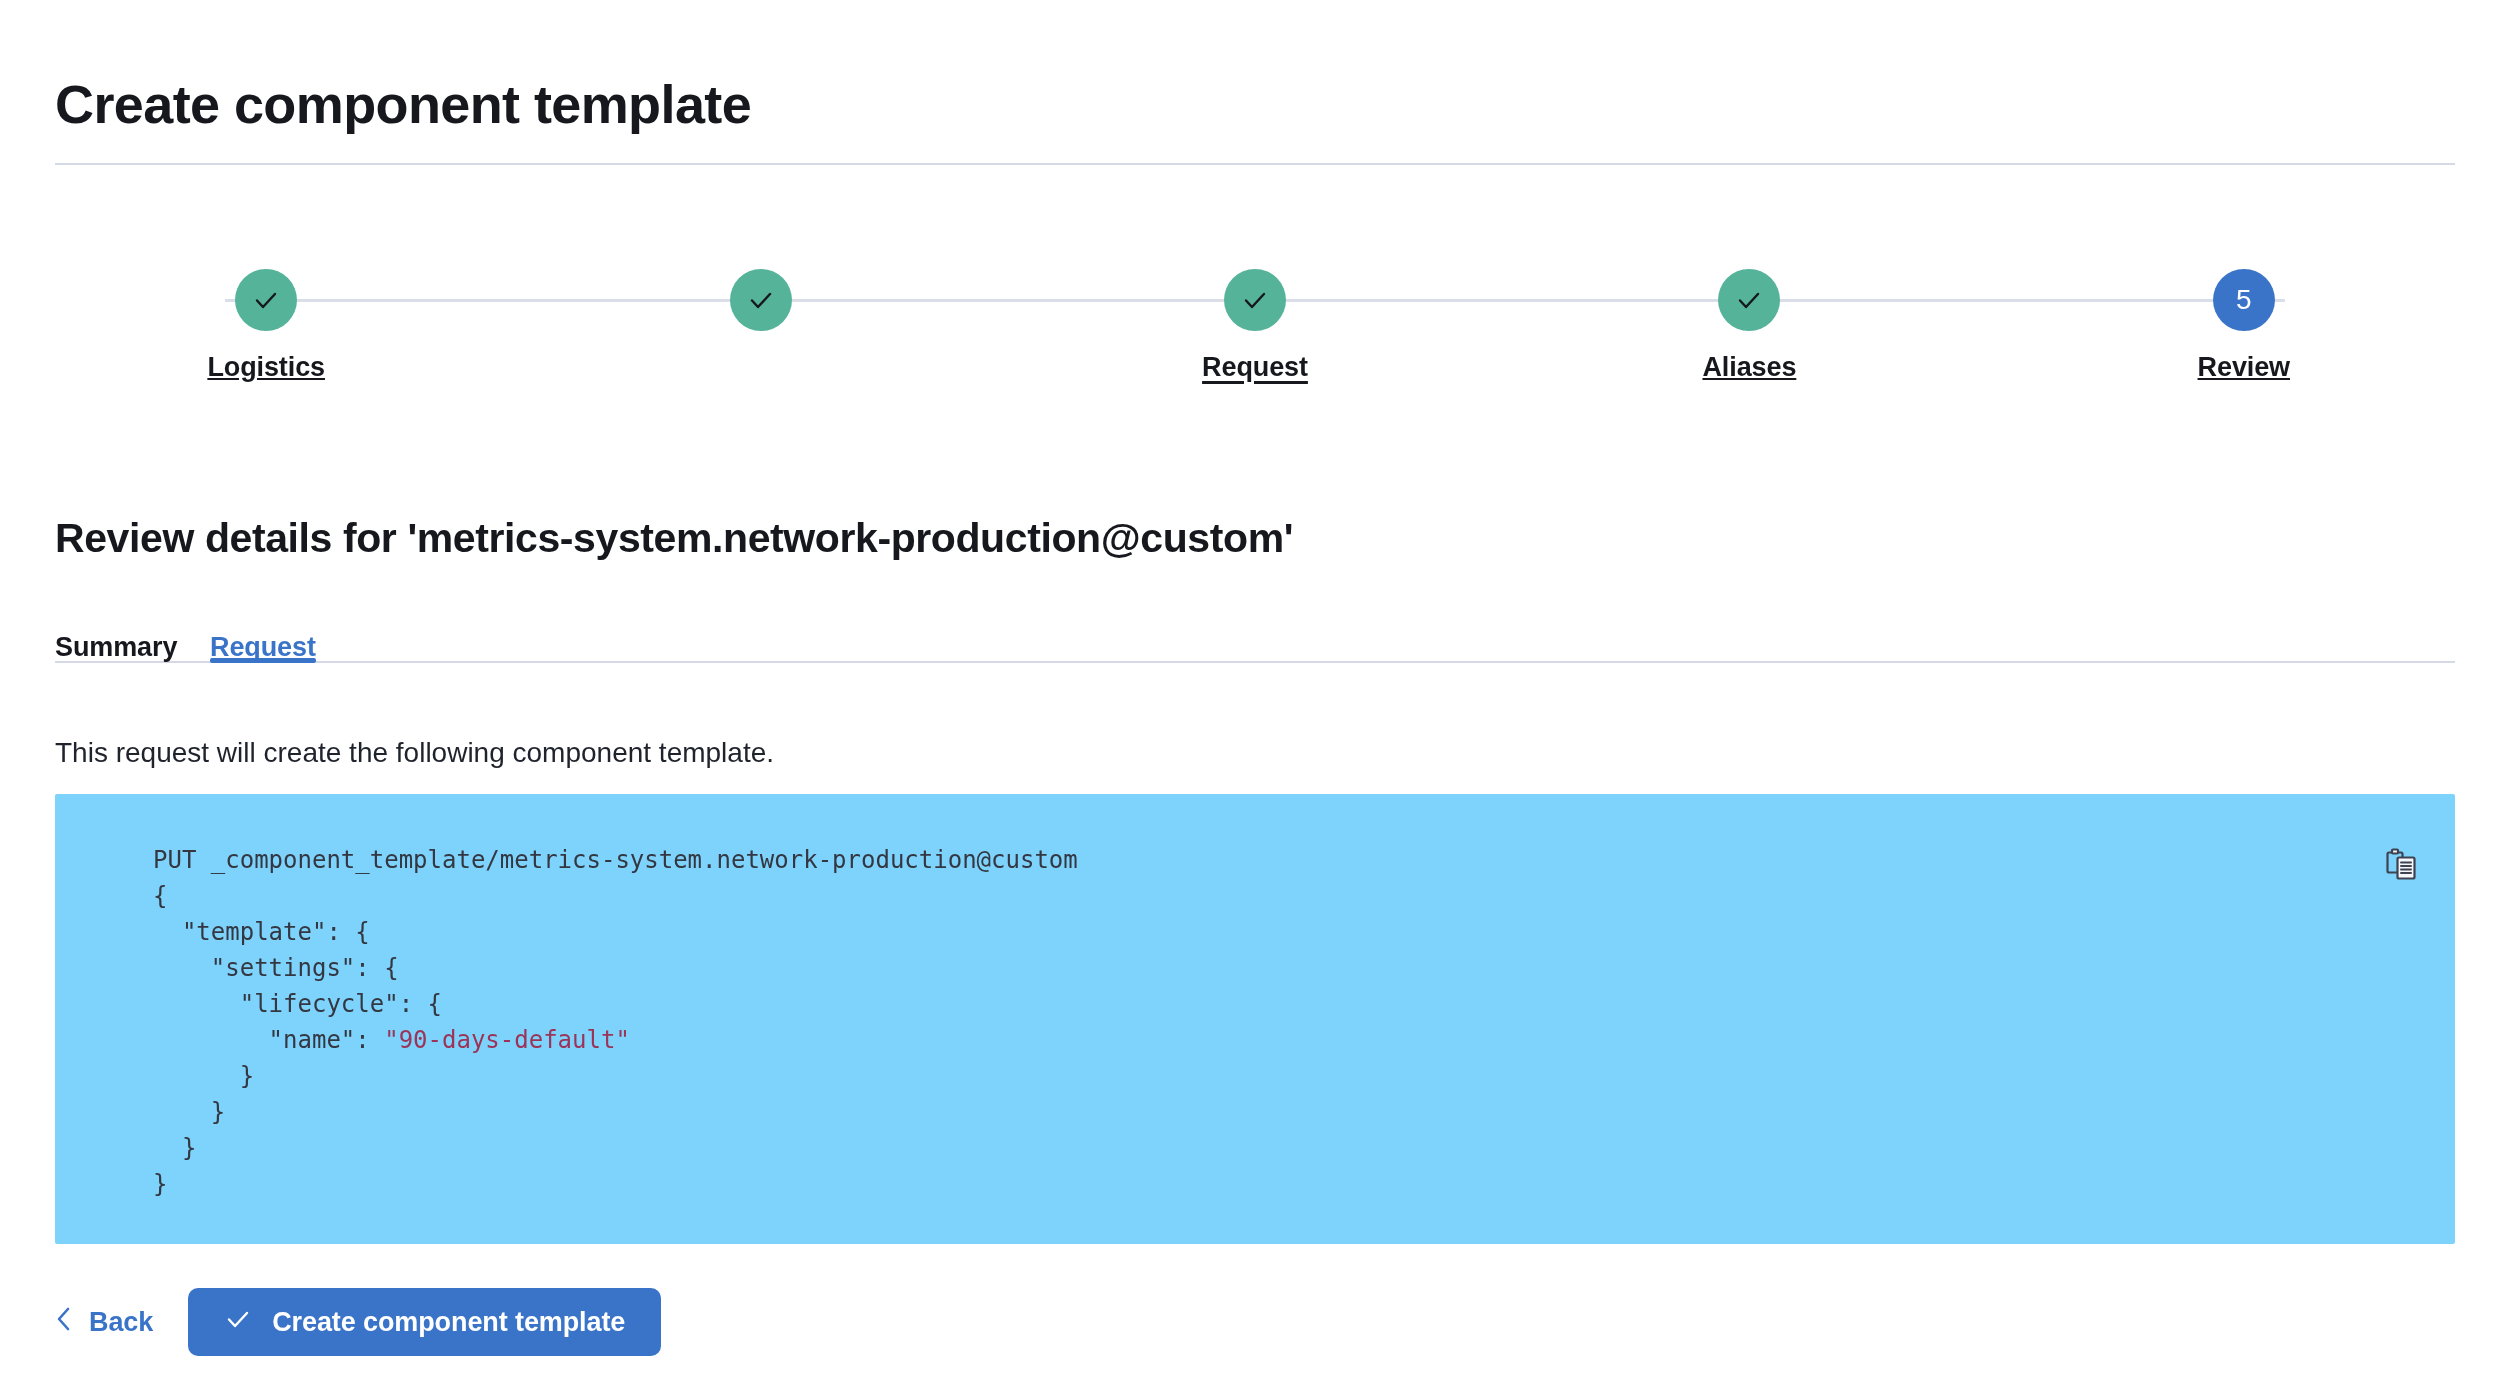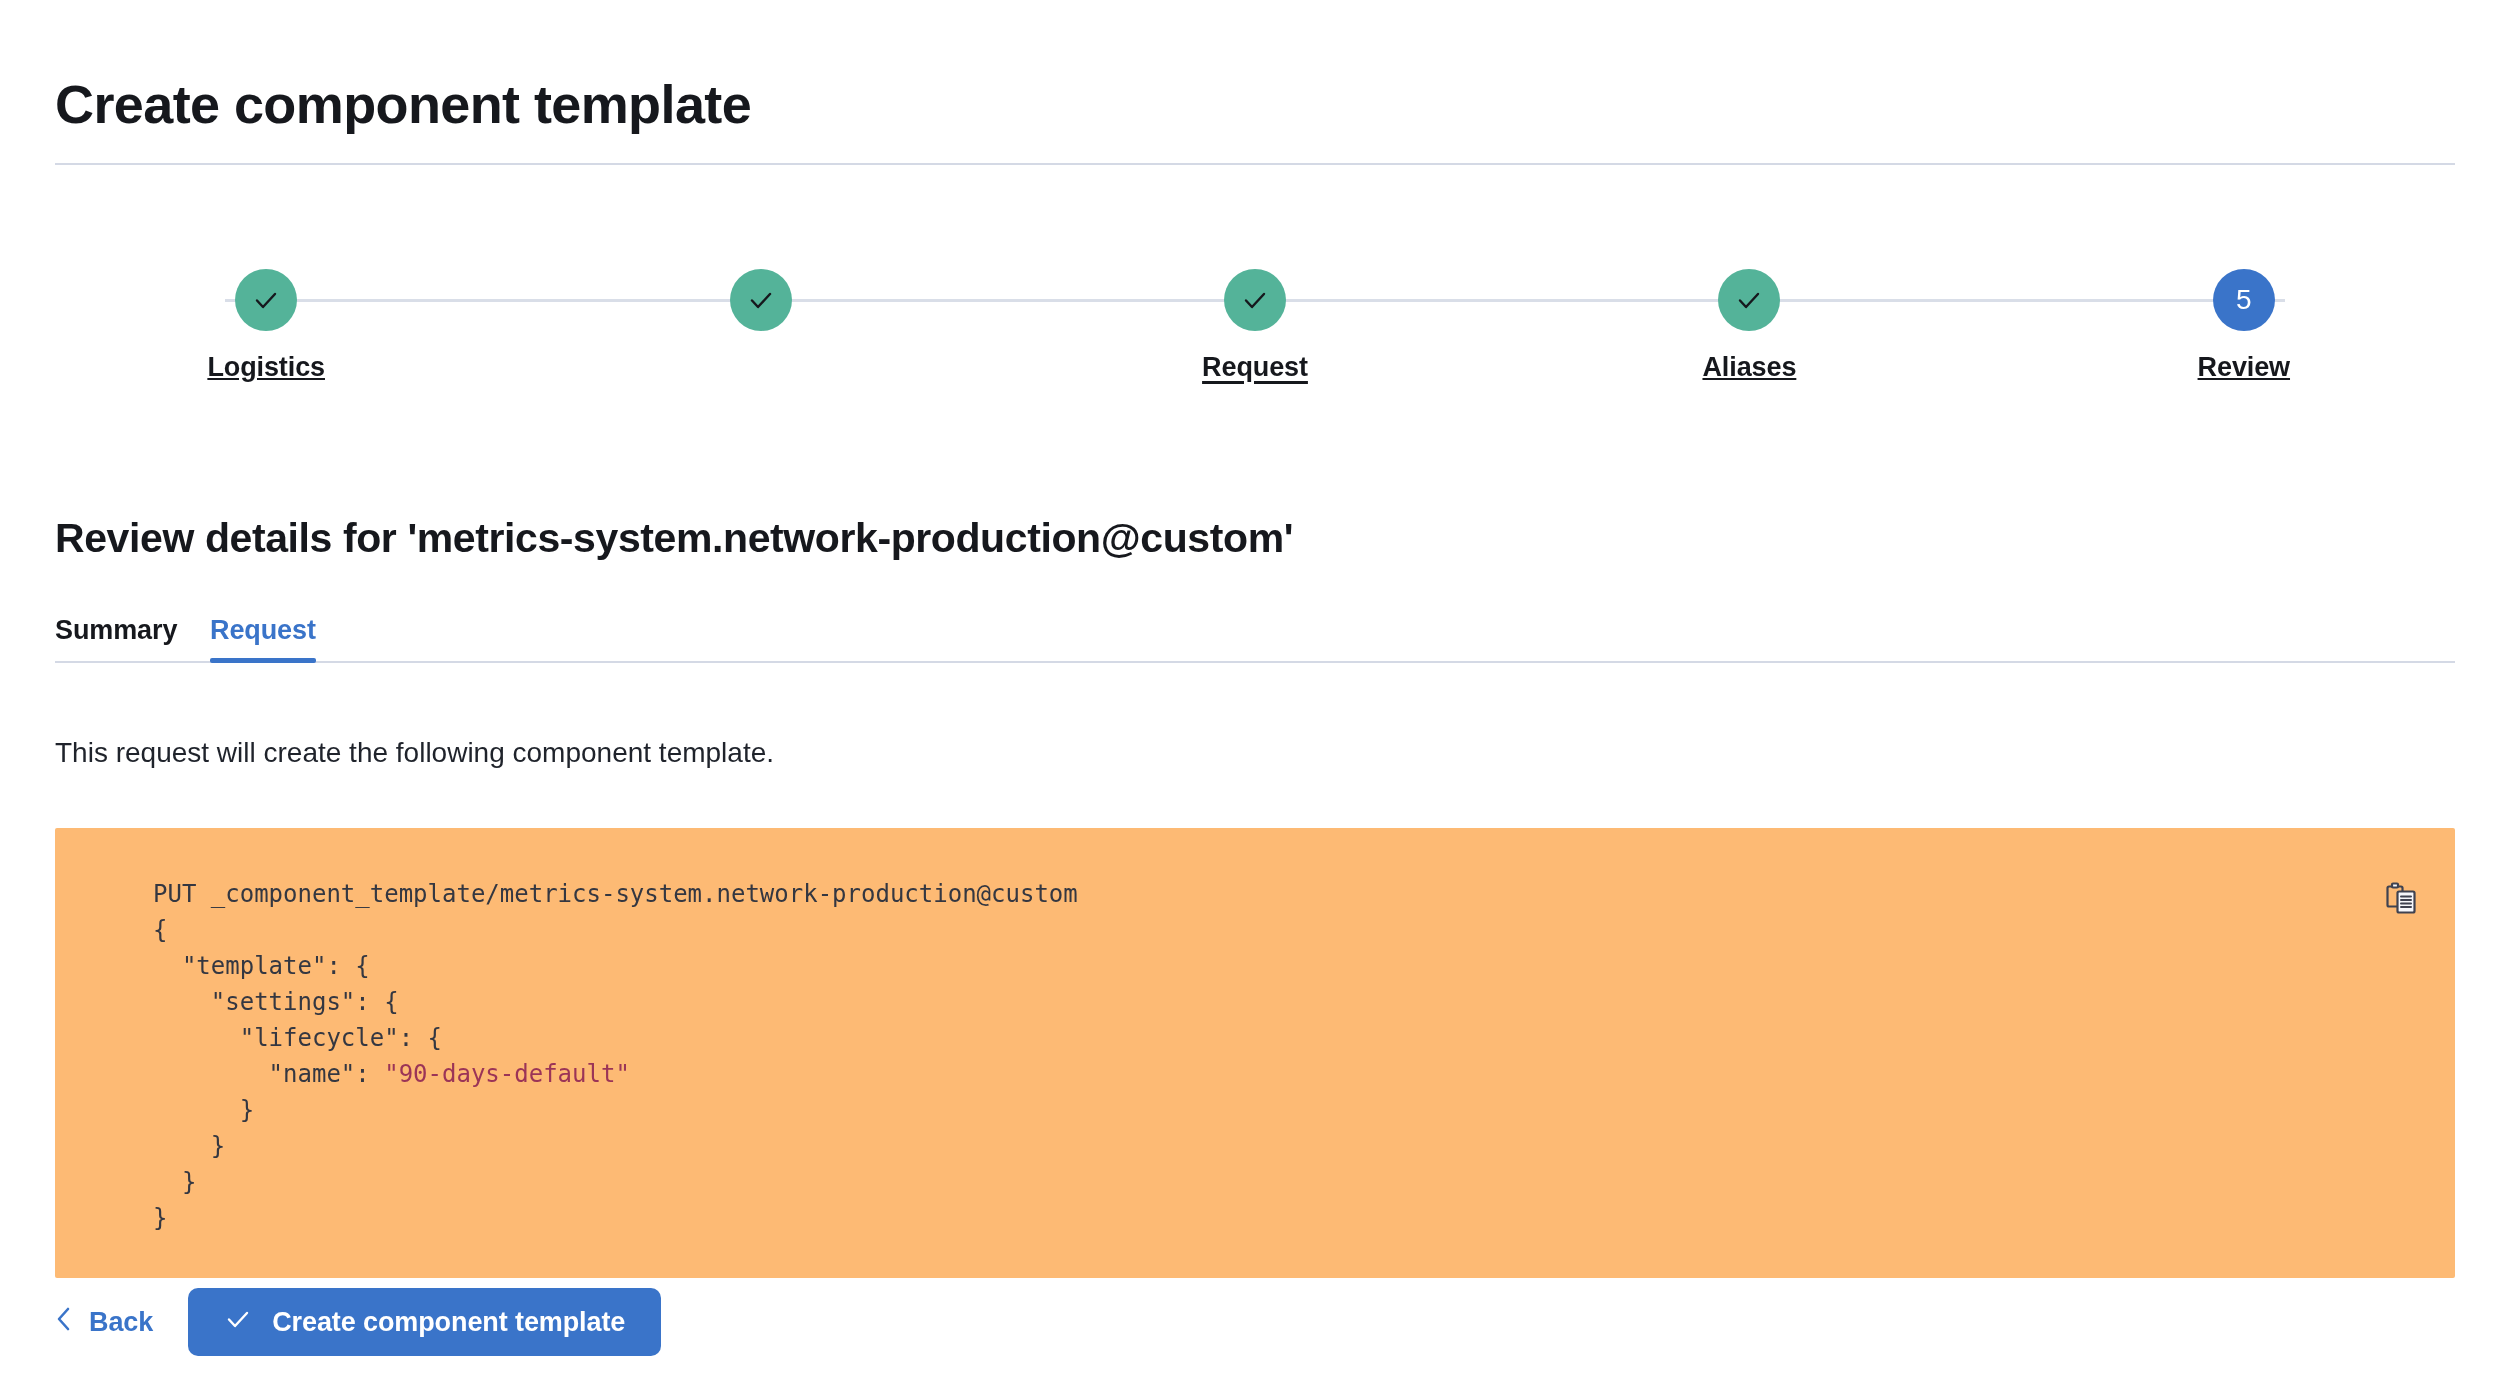--- a/index.html
+++ b/index.html
@@ -135,21 +135,21 @@
     top: 66px;
     width: 2400px;
     height: 2px;
     background: #d4d9e5;
   }
   .tab {
     position: absolute;
     top: 0;
     height: 68px;
     display: flex;
-    align-items: center;
+    align-items: flex-end;
     font-size: 27px;
     font-weight: 700;
     letter-spacing: -0.1px;
     color: #16181d;
     cursor: pointer;
     padding-top: 2px;
   }
   .tab.active {
     color: #3a74c9;
   }
@@ -170,24 +170,24 @@
     top: 705px;
     font-size: 28px;
     line-height: 40px;
     color: #1f232b;
   }
 
   
   .code-block {
     position: absolute;
     left: 55px;
-    top: 828px;
+    top: 794px;
     width: 2400px;
     height: 450px;
-    background: #fdba74;
+    background: #7dd3fc;
     border-radius: 2px;
   }
   .code-pre {
     margin: 0;
     padding: 48px 0 0 98px;
     font-family: "DejaVu Sans Mono", "Liberation Mono", monospace;
     font-size: 24px;
     line-height: 36px;
     color: #343741;
     white-space: pre;

